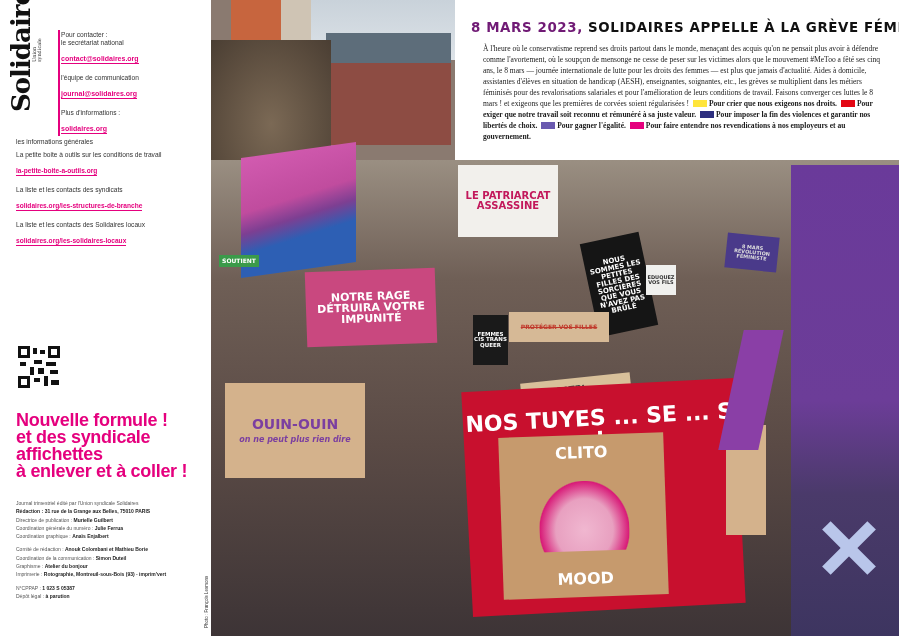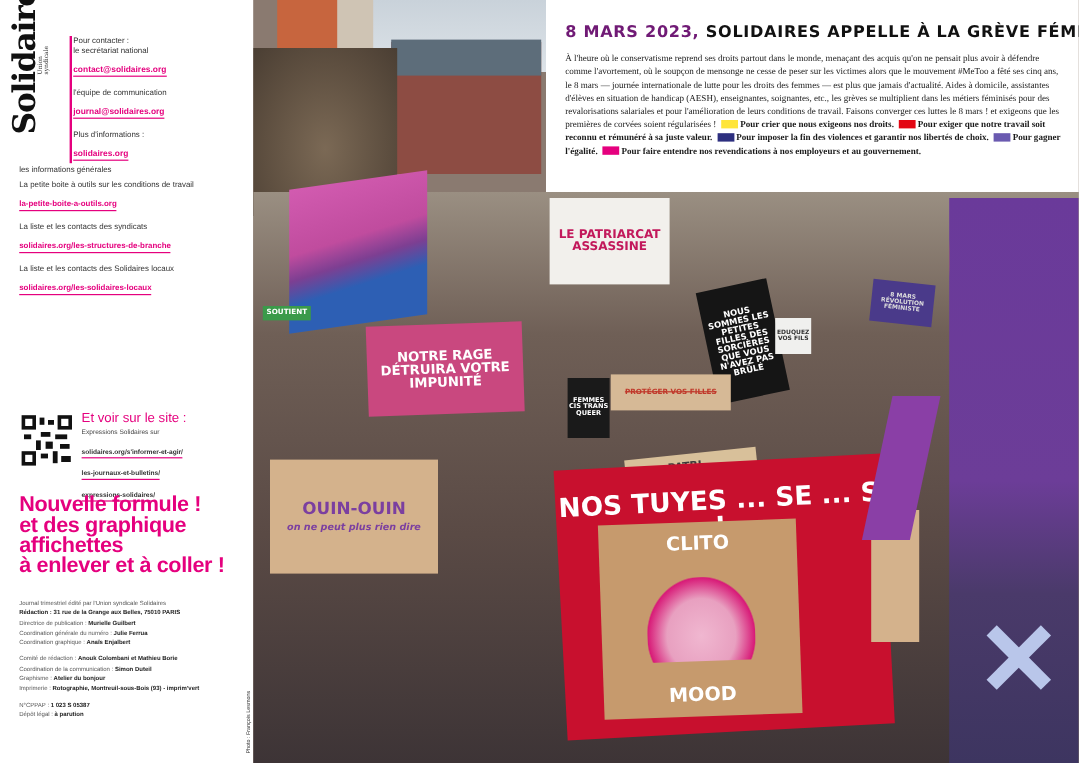--- a/index.html
+++ b/index.html
@@ -64,21 +64,21 @@
   .venus-x { position: absolute; left: 610px; top: 520px; width: 56px; height: 56px; }
   .venus-x:before, .venus-x:after { content: ""; position: absolute; left: 22px; top: -4px; width: 12px; height: 64px; background: #b9c6ea; }
   .venus-x:before { transform: rotate(45deg); }
   .venus-x:after { transform: rotate(-45deg); }
   .flame { position: absolute; left: 580px; top: 170px; width: 75px; height: 95px; background: radial-gradient(ellipse at 50% 60%, #ffd02a 0%, #f5a623 70%, #e88c1a 100%); border-radius: 40% 40% 45% 45%; }
 
   
   .article { position: absolute; left: 455px; top: 0; width: 444px; height: 160px; background: #fff; padding: 20px 14px 0 16px; }
   .headline { font-family: "DejaVu Sans", sans-serif; font-weight: bold; font-size: 13.4px; letter-spacing: 0.6px; color: #111; white-space: nowrap; margin-bottom: 8px; }
   .headline .hl-date { color: #701a75; }
-  .body-text { font-family: "Liberation Serif", serif; font-size: 7.55px; line-height: 11px; color: #1a1a1a; }
+  .body-text { font-family: "Liberation Serif", serif; font-size: 7.55px; line-height: 11px; color: #1a1a1a; margin-left: 12px; }
   .body-text b { font-weight: bold; }
   .sw { display: inline-block; width: 14px; height: 7px; vertical-align: -1px; margin: 0 2px 0 2px; }
 </style>
 </head>
 <body>
 
 <div class="left">
 
   <div class="logo">
     <div class="logo-bar"></div>
@@ -133,31 +133,24 @@
     <span style="left:16px;top:14px;width:8px;height:4px;"></span>
     <span style="left:2px;top:16px;width:6px;height:4px;"></span>
     <span style="left:28px;top:16px;width:10px;height:4px;"></span>
     <span style="left:12px;top:21px;width:4px;height:8px;"></span>
     <span style="left:20px;top:22px;width:6px;height:6px;"></span>
     <span style="left:32px;top:24px;width:8px;height:4px;"></span>
     <span style="left:16px;top:32px;width:6px;height:4px;"></span>
     <span style="left:26px;top:30px;width:4px;height:10px;"></span>
     <span style="left:33px;top:34px;width:8px;height:5px;"></span>
   </div>
-  <div class="site">
-    <div class="site-title">Et voir sur le site :</div>
-    <div class="site-sub">Expressions Solidaires sur</div>
-    <div><a class="site-link">solidaires.org/s'informer-et-agir/</a></div>
-    <div><a class="site-link">les-journaux-et-bulletins/</a></div>
-    <div><a class="site-link">expressions-solidaires/</a></div>
-  </div>
 
   <div class="promo">
     <div>Nouvelle formule !</div>
-    <div>et des graphique affichettes</div>
+    <div>et des syndicale affichettes</div>
     <div>à enlever et à coller !</div>
   </div>
 
   <div class="credits">
     <div class="cr"><span>Journal trimestriel édité par l'Union syndicale Solidaires</span></div>
     <div class="cr"><b>Rédaction : </b><b>31 rue de la Grange aux Belles, 75010 PARIS</b></div>
     <div class="cr"><span>Directrice de publication : </span><b>Murielle Guilbert</b></div>
     <div class="cr"><span>Coordination générale du numéro : </span><b>Julie Ferrua</b></div>
     <div class="cr"><span>Coordination graphique : </span><b>Anaïs Enjalbert</b></div>
     <div class="cr-gap"></div>

